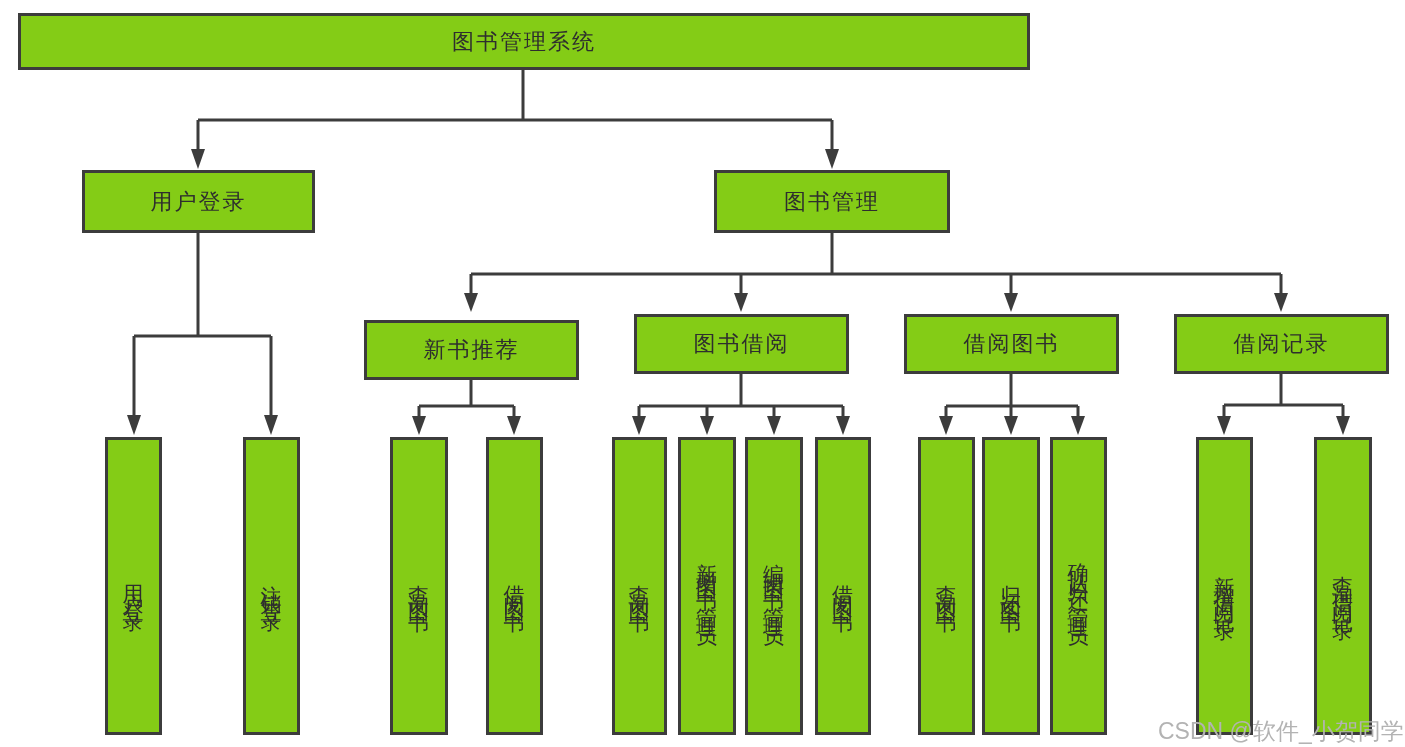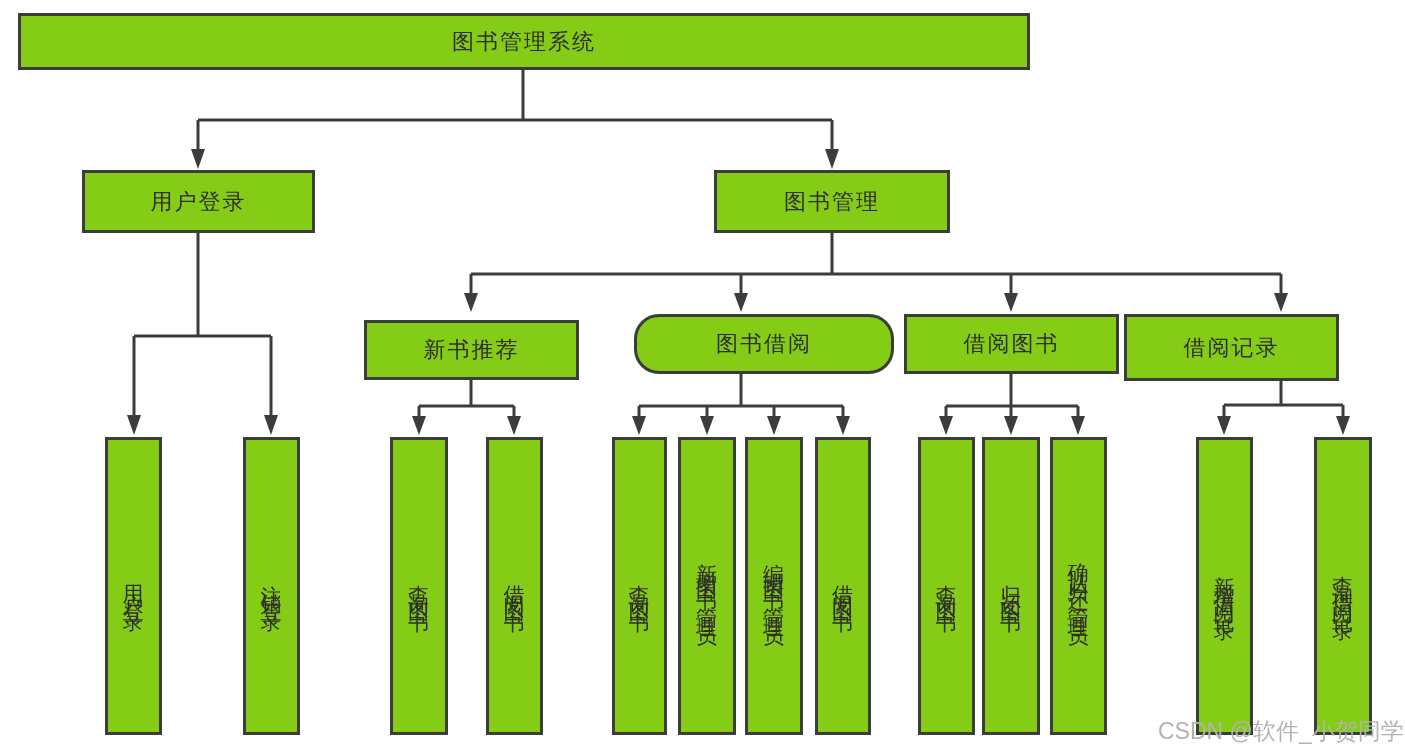--- a/index.html
+++ b/index.html
@@ -98,23 +98,23 @@
       <polygon points="1336,416 1350,416 1343,435"></polygon>
     </g>
   </svg>
 
   <div class="box hbox root" style="left:18px; top:13px; width:1012px; height:57px;">图书管理系统</div>
 
   <div class="box hbox" style="left:82px; top:170px; width:233px; height:63px;">用户登录</div>
   <div class="box hbox" style="left:714px; top:170px; width:236px; height:63px;">图书管理</div>
 
   <div class="box hbox" style="left:364px; top:320px; width:215px; height:60px;">新书推荐</div>
-  <div class="box hbox" style="left:634px; top:314px; width:260px; height:60px;border-radius:25px;">图书借阅</div>
+  <div class="box hbox" style="left:634px; top:314px; width:215px; height:60px;">图书借阅</div>
   <div class="box hbox" style="left:904px; top:314px; width:215px; height:60px;">借阅图书</div>
-  <div class="box hbox" style="left:1124px; top:314px; width:215px; height:67px;">借阅记录</div>
+  <div class="box hbox" style="left:1174px; top:314px; width:215px; height:60px;">借阅记录</div>
 
   <div class="box vbox" style="left:105px; top:437px; width:57px; height:298px;">用户登录</div>
   <div class="box vbox" style="left:243px; top:437px; width:57px; height:298px;">注销登录</div>
 
   <div class="box vbox" style="left:390px; top:437px; width:58px; height:298px;">查询图书</div>
   <div class="box vbox" style="left:486px; top:437px; width:57px; height:298px;">借阅图书</div>
 
   <div class="box vbox" style="left:612px; top:437px; width:55px; height:298px;">查询图书</div>
   <div class="box vbox" style="left:678px; top:437px; width:58px; height:298px;">新增图书（管理员）</div>
   <div class="box vbox" style="left:745px; top:437px; width:58px; height:298px;">编辑图书（管理员）</div>

